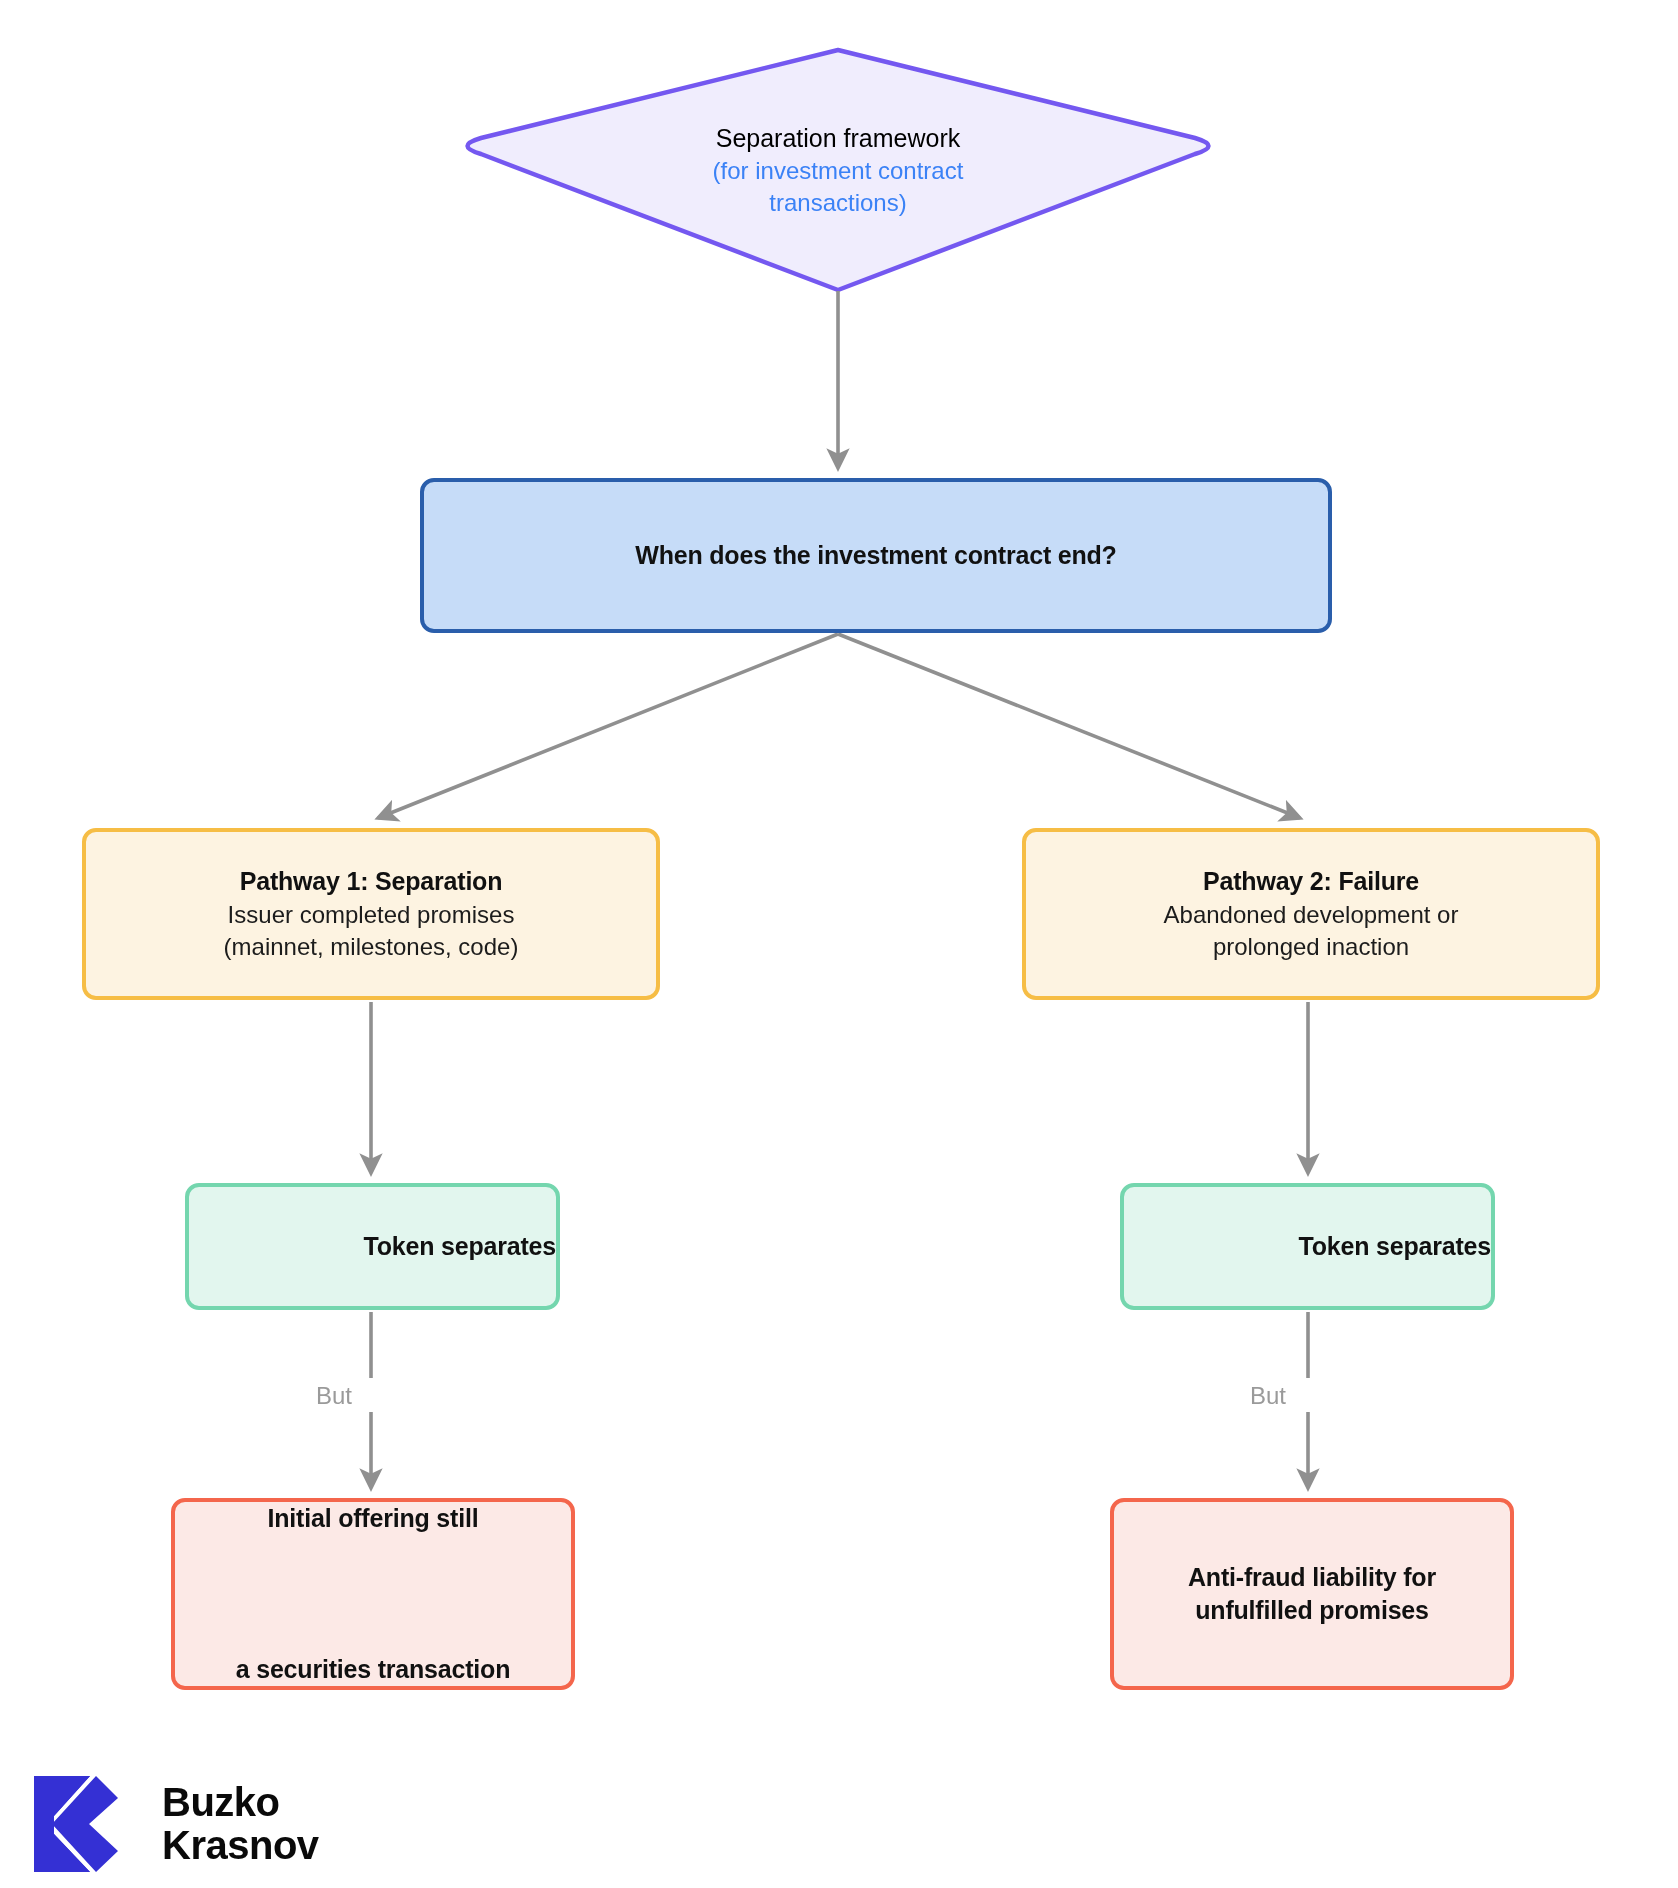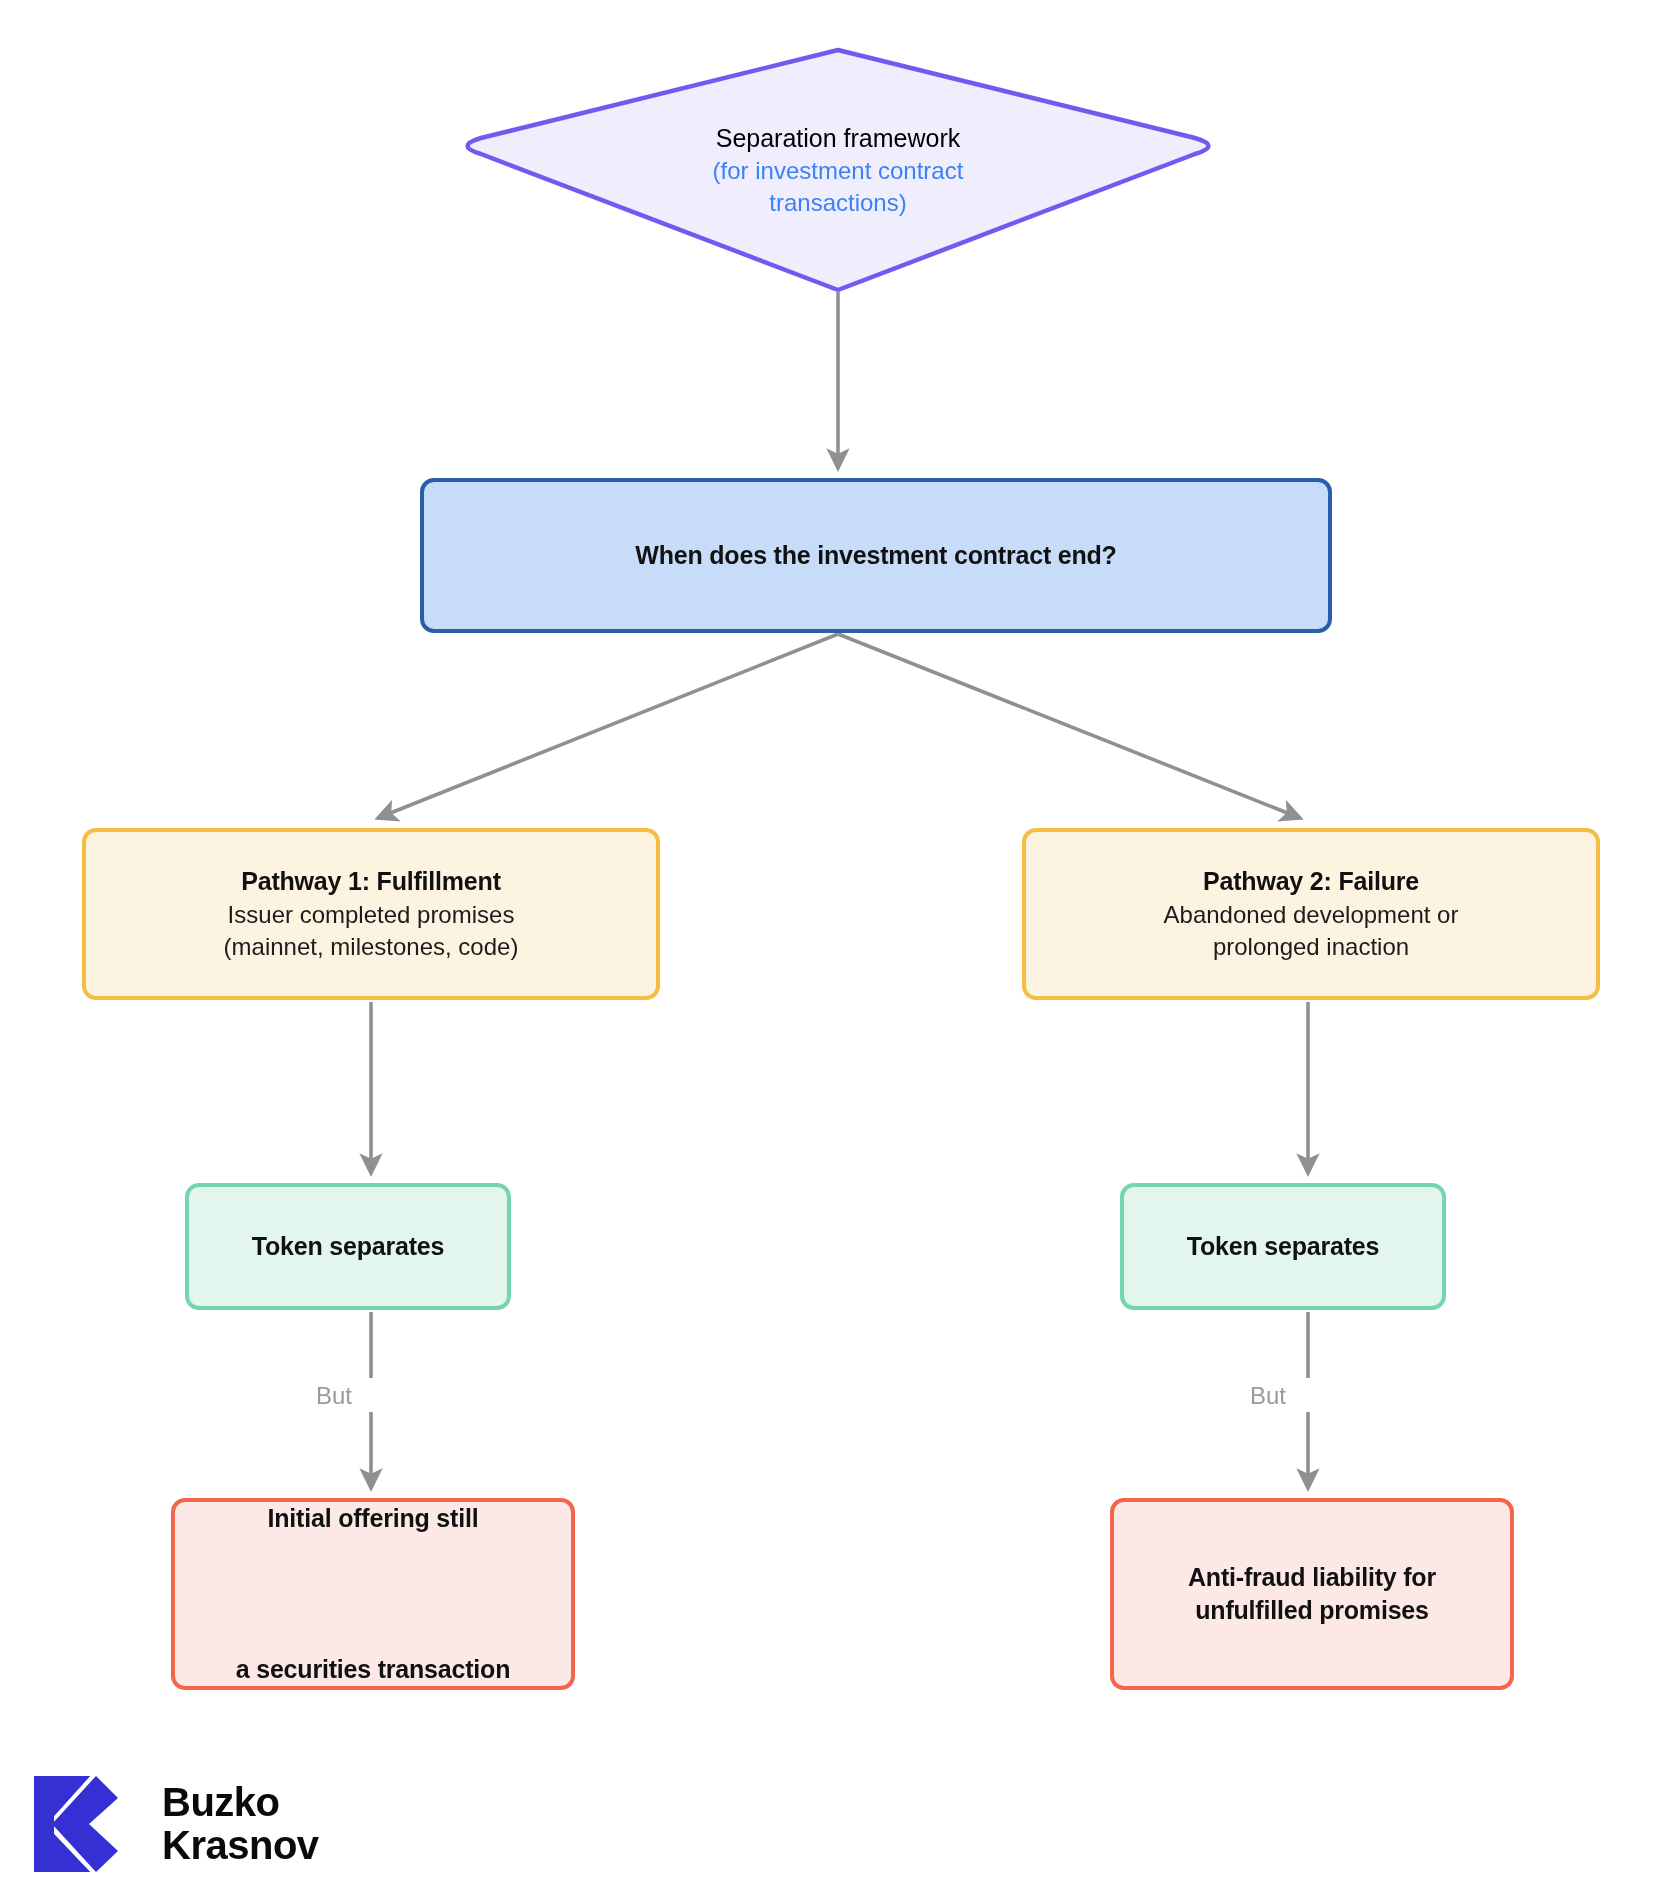--- a/index.html
+++ b/index.html
@@ -79,25 +79,26 @@
     border-radius: 14px;
     line-height: 1.34;
   }
   .pathway .title { font-size: 25px; }
   .pathway .sub { font-size: 24px; }
   #pathway-1 { left: 82px; top: 828px; }
   #pathway-2 { left: 1022px; top: 828px; }
 
   
   .token {
-    width: 326px;
+    width: 375px;
     height: 127px;
     background: #e2f6ee;
     border: 4px solid #74d6ae;
     border-radius: 14px;
+    align-items: flex-end;
   }
   .token .title { font-size: 25px; }
   #token-1 { left: 185px; top: 1183px; }
   #token-2 { left: 1120px; top: 1183px; }
 
   
   .outcome {
     width: 404px;
     height: 192px;
     background: #fce9e6;
@@ -193,21 +194,21 @@
   <div class="title">Separation framework</div>
   <div class="sub">(for investment contract</div>
   <div class="sub">transactions)</div>
 </div>
 
 <div class="node" id="question-box">
   <div class="title">When does the investment contract end?</div>
 </div>
 
 <div class="node pathway" id="pathway-1">
-  <div class="title">Pathway 1: Fulfillment</div>
+  <div class="title">Pathway 1: Separation</div>
   <div class="sub">Issuer completed promises</div>
   <div class="sub">(mainnet, milestones, code)</div>
 </div>
 
 <div class="node pathway" id="pathway-2">
   <div class="title">Pathway 2: Failure</div>
   <div class="sub">Abandoned development or</div>
   <div class="sub">prolonged inaction</div>
 </div>
 

